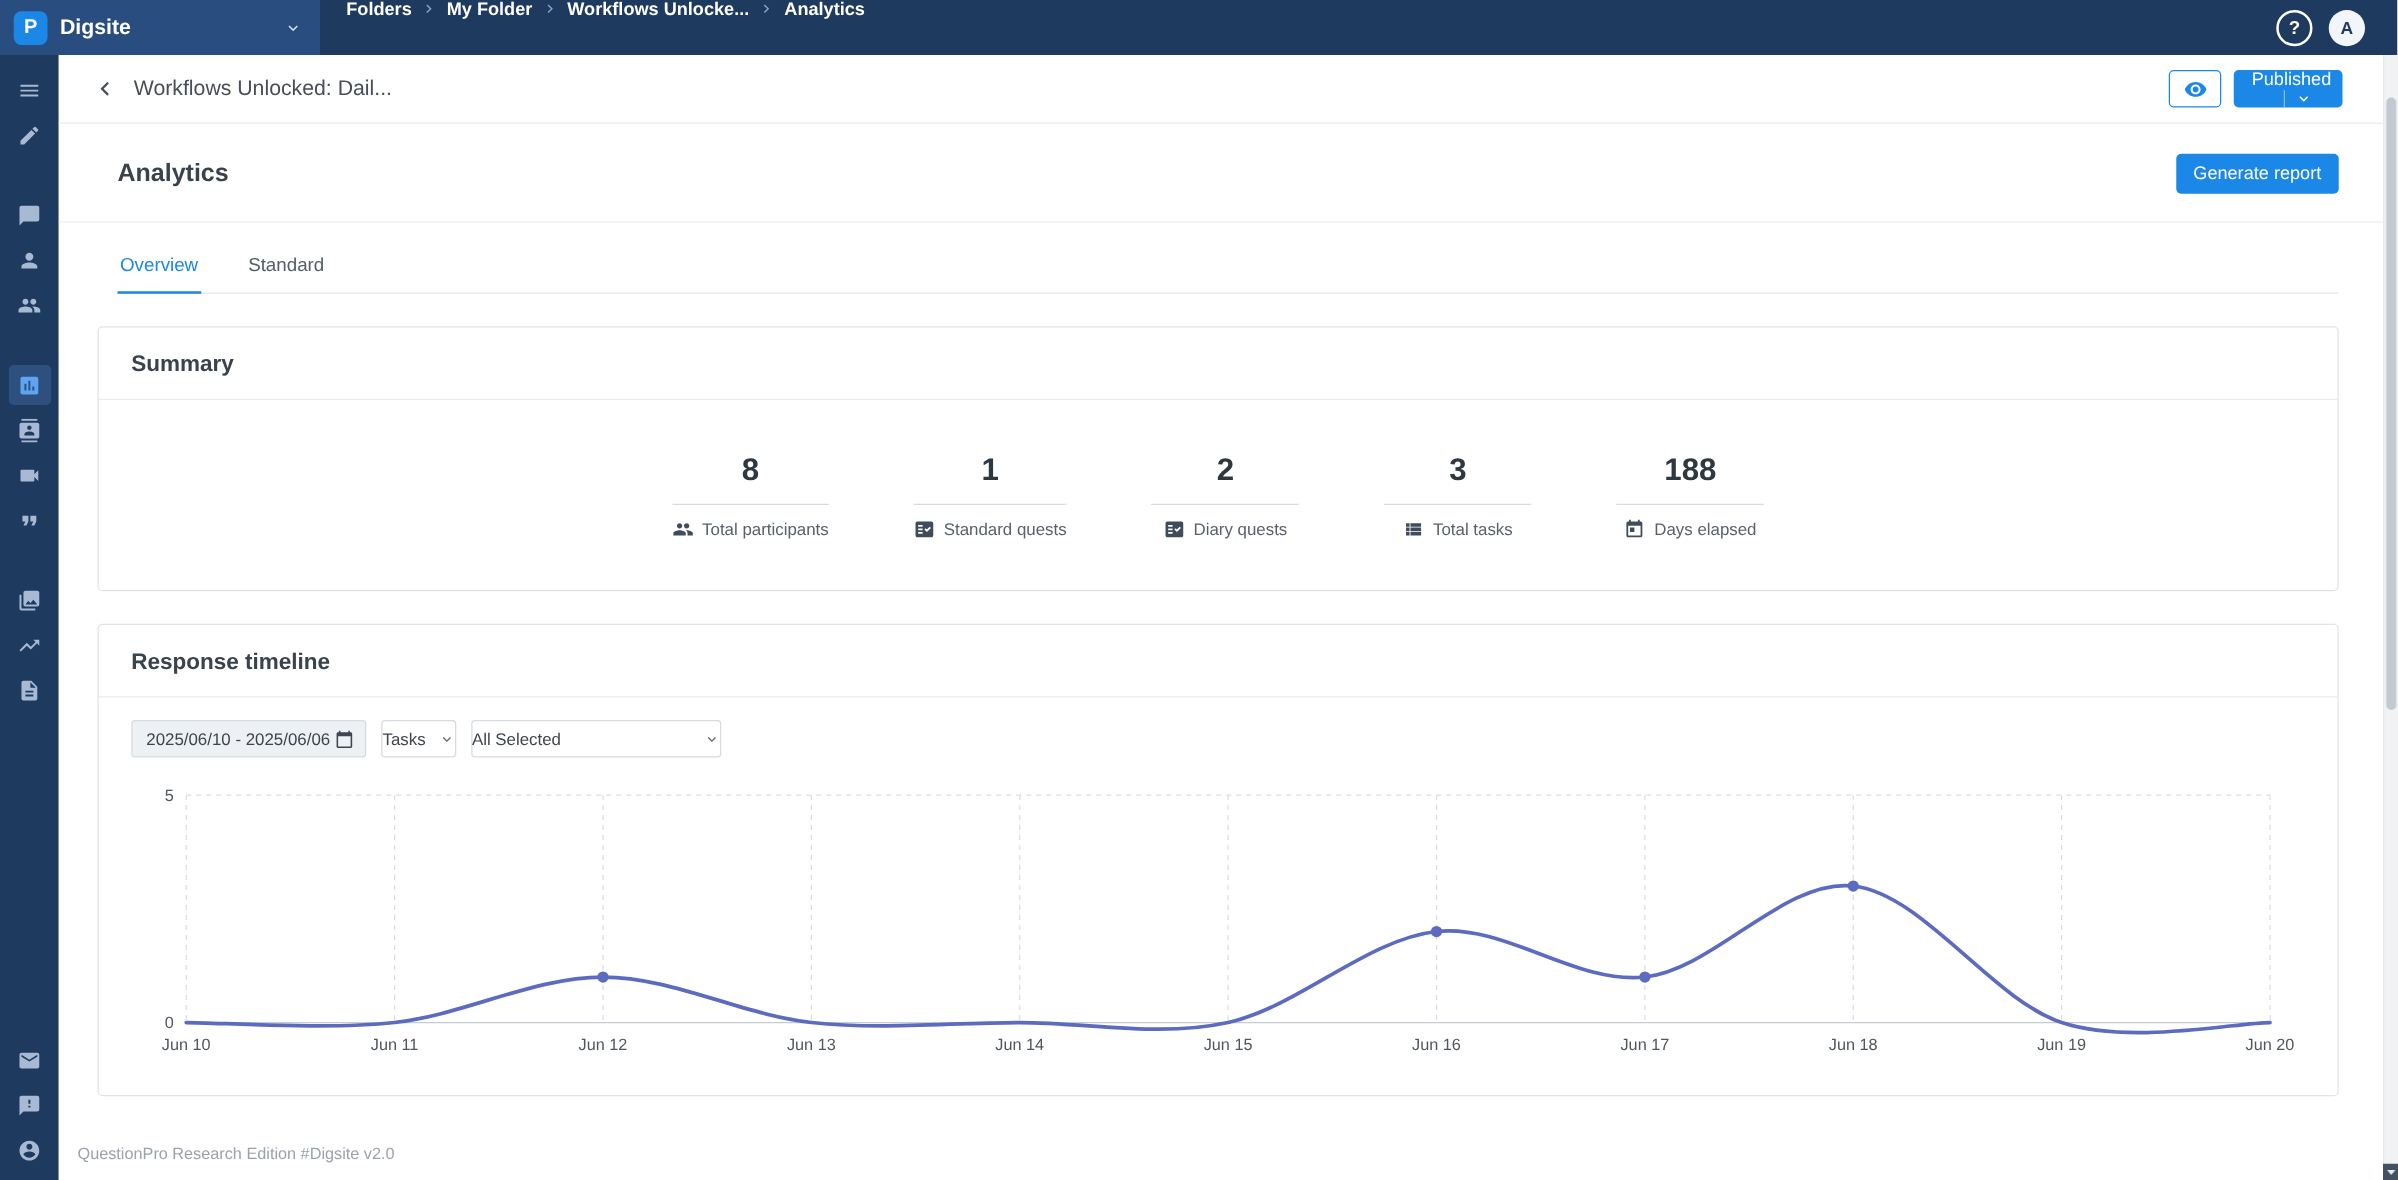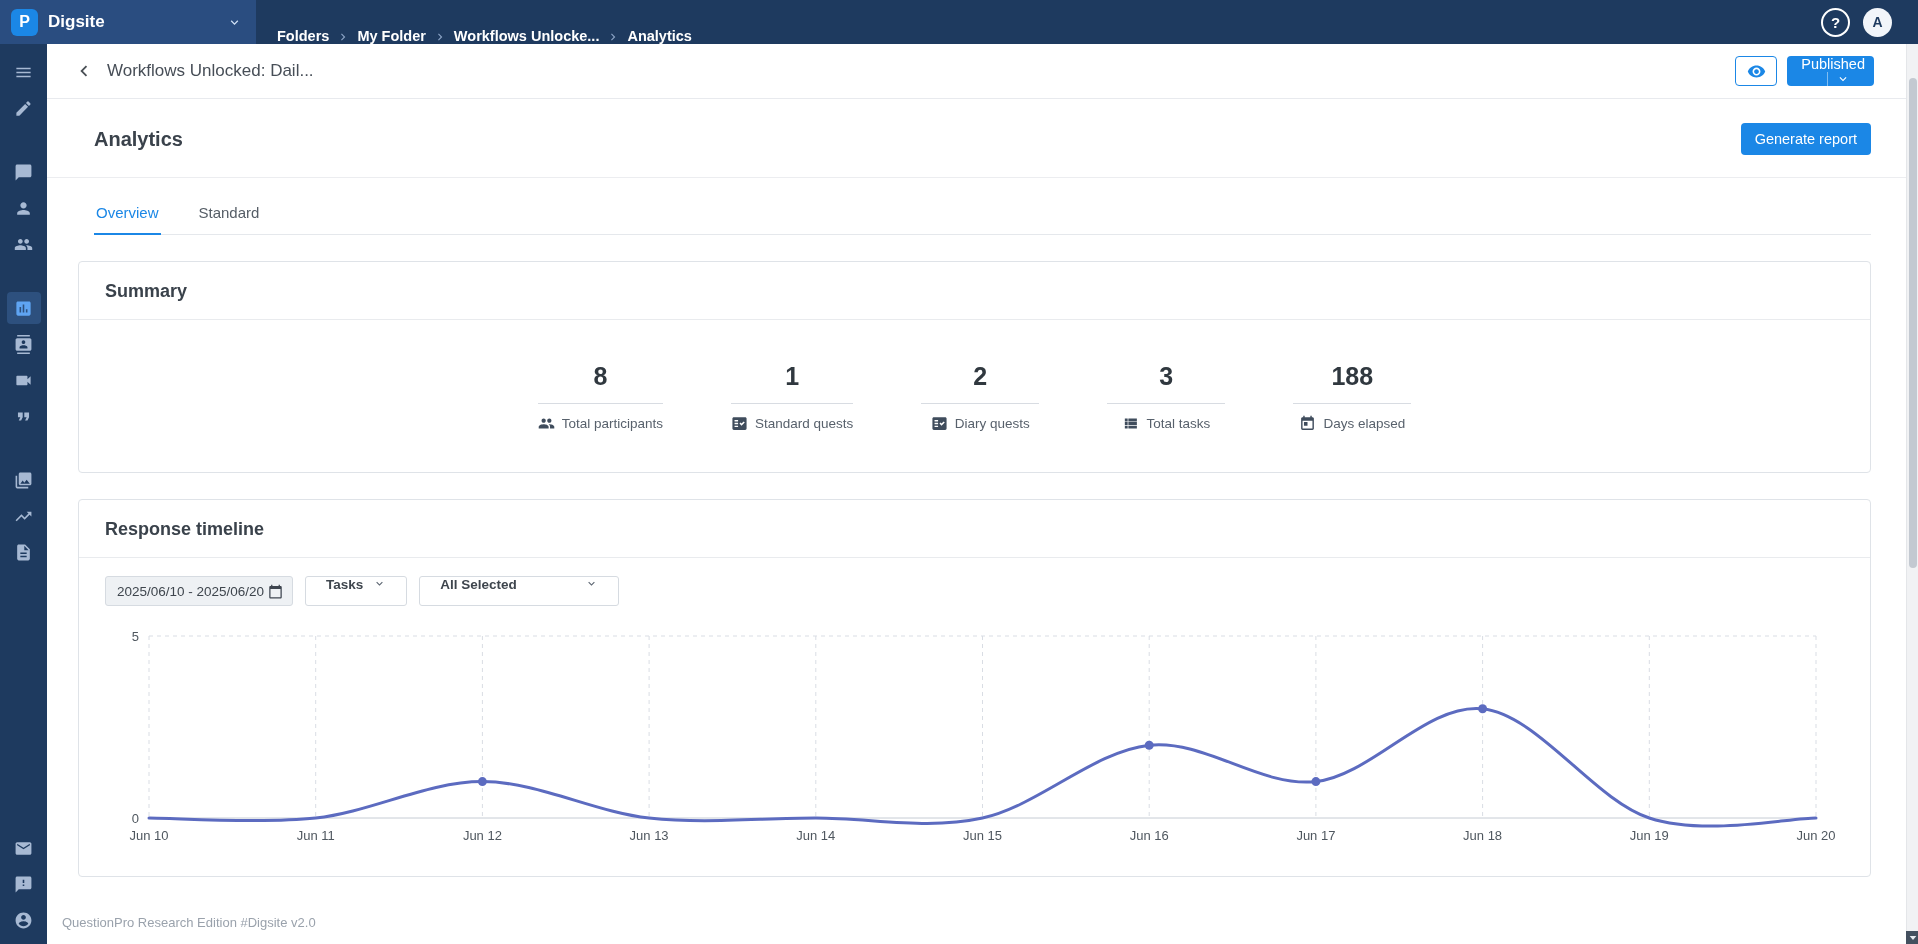--- a/index.html
+++ b/index.html
@@ -11,21 +11,21 @@
   }
   svg { display:block; }
 
   
   .topbar { height:44px; background:#1e3a5f; display:flex; align-items:stretch; }
   .brand { width:256px; background:#2a4d80; display:flex; align-items:center; padding:0 14px 0 11px; cursor:pointer; }
   .brand-logo { width:27px; height:27px; border-radius:6px; background:#1b87e6; color:#fff;
                 font-weight:bold; font-size:16px; display:flex; align-items:center; justify-content:center; }
   .brand-name { color:#fff; font-size:17px; font-weight:700; margin-left:10px; }
   .brand-caret { margin-left:auto; color:#cfe0f5; }
-  .breadcrumb { display:flex; align-items:flex-end; margin-left:16px; gap:2px;margin-top:10px; }
+  .breadcrumb { display:flex; align-items:flex-start; margin-left:16px; gap:2px; }
   .crumb { color:#ffffff; font-size:14.5px; font-weight:600; padding:0 5px; cursor:pointer; }
   .crumb-sep { color:#8aa2c4; display:flex; }
   .topbar-right { margin-left:auto; display:flex; align-items:center; gap:13px; padding-right:26px; }
   .help-btn { width:29px; height:29px; border-radius:50%; border:2px solid #fff; color:#fff;
               font-weight:700; font-size:15px; display:flex; align-items:center; justify-content:center; cursor:pointer; background:transparent; }
   .avatar { width:29px; height:29px; border-radius:50%; background:#f2f5fa; color:#1e3a5f;
             font-weight:700; font-size:14px; display:flex; align-items:center; justify-content:center; cursor:pointer; }
 
   
   .main-row { display:flex; height:900px; }
@@ -70,22 +70,22 @@
   .stat-caption { margin-top:11px; display:flex; align-items:center; justify-content:center; gap:7px;
                   font-size:13.5px; color:#58616c; white-space:nowrap; }
   .stat-caption svg { width:17px; height:17px; color:#3f4c5c; flex:none; }
 
   .timeline-body { padding:18px 26px 26px; }
   .filters { display:flex; align-items:center; gap:12px; }
   .date-input { width:188px; height:30px; background:#eef1f4; border:1px solid #d6dbe1; border-radius:3px;
                 display:flex; align-items:center; justify-content:space-between; padding:0 9px 0 11px;
                 font-size:13.5px; color:#3e454d; cursor:pointer; }
   .date-input svg { width:15px; height:15px; color:#3f4650; }
-  .select { height:30px; border:1px solid #d6dbe1; border-radius:3px; background:#fff; display:flex; 
-            font-size:13.5px; color:#3e454d; padding:0 20px; gap:10px; cursor:pointer;font-weight:bold; }
+  .select { height:30px; border:1px solid #d6dbe1; border-radius:3px; background:#fff; display:flex; align-items:center;
+            font-size:13.5px; color:#3e454d; padding:0 0; gap:10px; cursor:pointer; }
   .select svg { width:13px; height:13px; color:#5b6470; }
   .select.wide { width:200px; justify-content:space-between; }
   .chart-wrap { margin-top:18px; }
   .chart-wrap text { font-family:"Liberation Sans", sans-serif; }
 
   .content-footer { margin-top:auto; padding:0 0 14px 15px; font-size:13px; color:#9aa2ac; }
 
   
   .vscroll { position:fixed; top:44px; right:0; bottom:0; width:12px; background:#f1f2f4; border-left:1px solid #e4e6e9; }
   .vthumb { position:absolute; top:34px; left:2px; width:8px; height:490px; border-radius:4px; background:#c3c9d1; cursor:pointer; }
@@ -315,21 +315,21 @@
         </div>
 
       </div>
     </section>
 
     <section class="card">
       <div class="card-head">Response timeline</div>
       <div class="timeline-body">
         <div class="filters">
           <div class="date-input">
-            <span>2025/06/10 - 2025/06/20</span>
+            <span>2025/06/10 - 2025/06/06</span>
             <svg viewBox="0 0 24 24" fill="currentColor">
                 <path d="M20 3h-1V1h-2v2H7V1H5v2H4c-1.1 0-2 .9-2 2v16c0 1.1.9 2 2 2h16c1.1 0 2-.9 2-2V5c0-1.1-.9-2-2-2zm0 18H4V8h16v13z"></path>
               </svg>
           </div>
           <div class="select">
             <span>Tasks</span>
             <svg viewBox="0 0 24 24" fill="currentColor">
                 <path d="M7.41 8.59L12 13.17l4.59-4.58L18 10l-6 6-6-6 1.41-1.41z"></path>
               </svg>
           </div>

